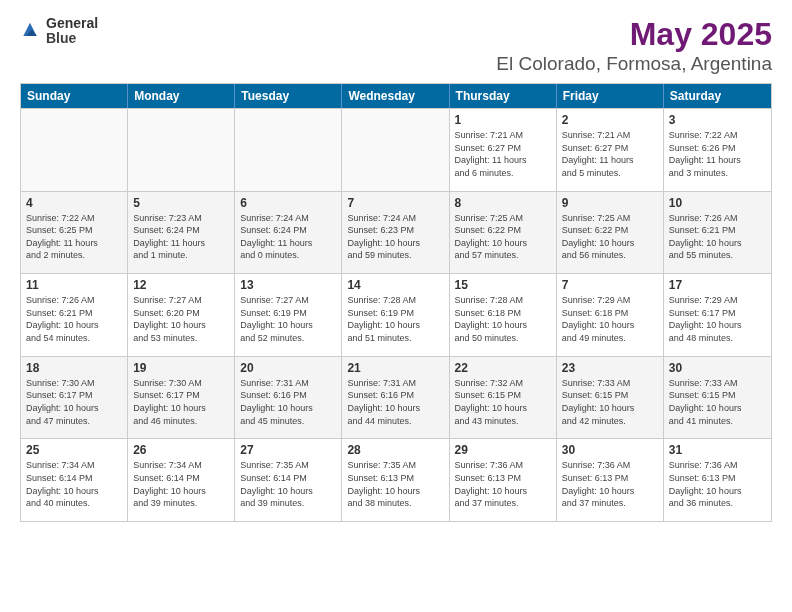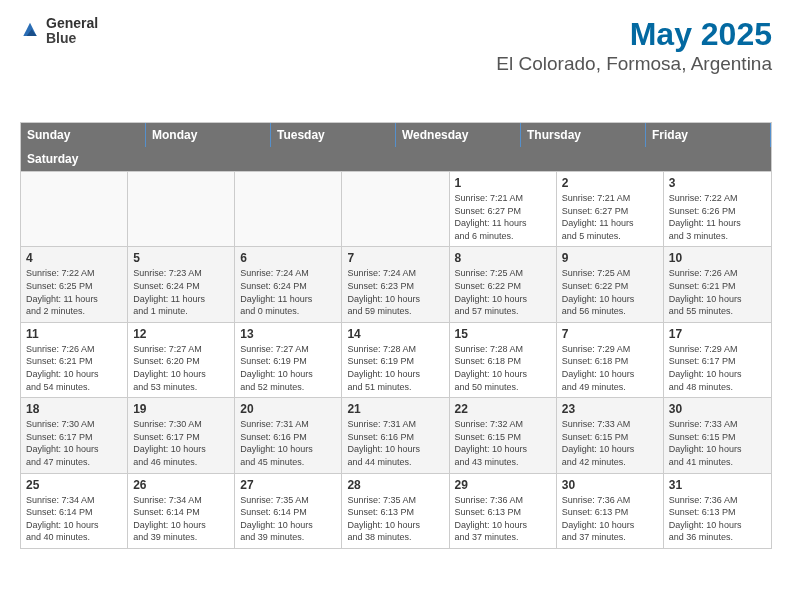--- a/index.html
+++ b/index.html
@@ -9,21 +9,20 @@
       width: 792px;
       height: 612px;
       overflow: hidden;
     }
     .page {
       width: 792px;
       height: 538px;
       padding: 16px 20px 16px 20px;
       display: flex;
       flex-direction: column;
-      gap: 39px;
     }
     .header {
       display: flex;
       justify-content: space-between;
       align-items: flex-start;
       margin-bottom: 8px;
     }
     .logo {
       display: flex;
       align-items: center;
@@ -48,36 +47,36 @@
       width: 20px;
       height: 20px;
       margin-right: 2px;
     }
     .title-block {
       text-align: right;
     }
     .main-title {
       font-size: 32px;
       font-weight: bold;
-      color: #0369a1;
+      color: #701a75;
     }
     .subtitle {
       font-size: 19px;
       color: #555;
     }
     .calendar {
       flex: 1;
       display: flex;
       flex-direction: column;
       border: 1px solid #ccc;
     }
     .cal-header-row {
       display: grid;
-      grid-template-columns: repeat(6, 1fr);
-      background: #737373;
+      grid-template-columns: repeat(7, 1fr);
+      background: #0369a1;
     }
     .cal-header-cell {
       color: #fff;
       font-size: 12px;
       font-weight: bold;
       padding: 5px 6px;
       text-align: left;
       border-right: 1px solid #5590cc;
     }
     .cal-header-cell:last-child { border-right: none; }

